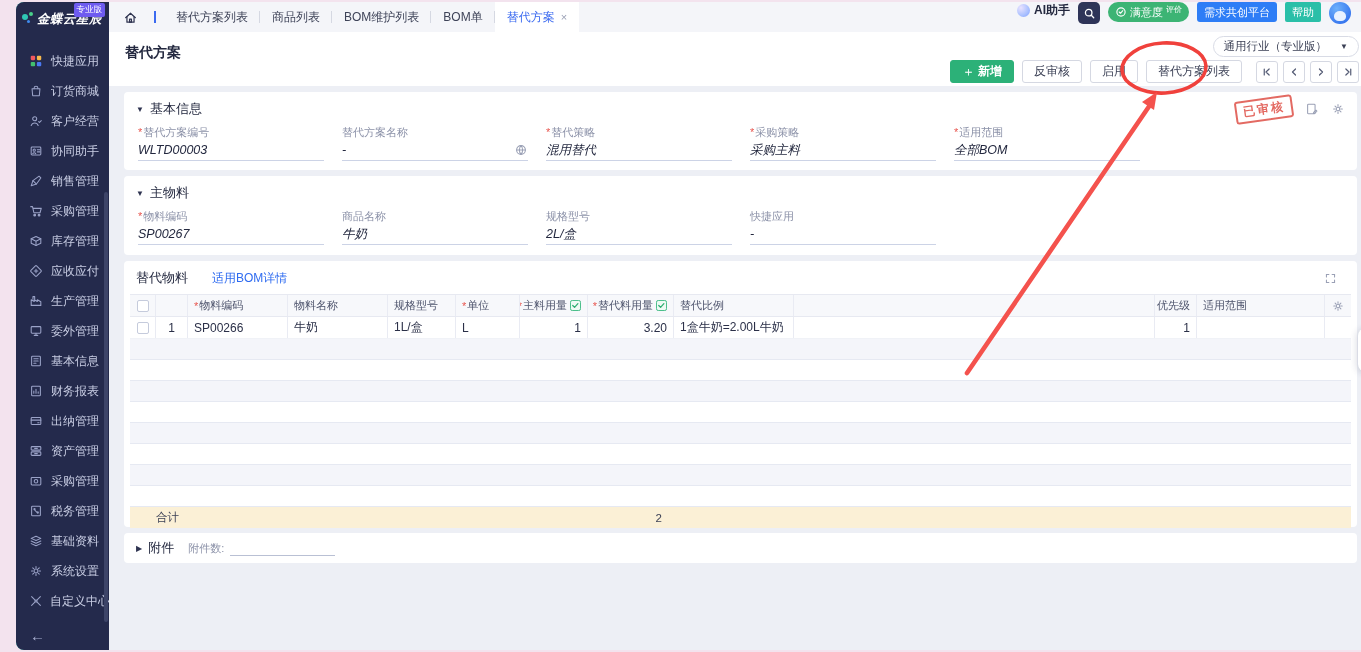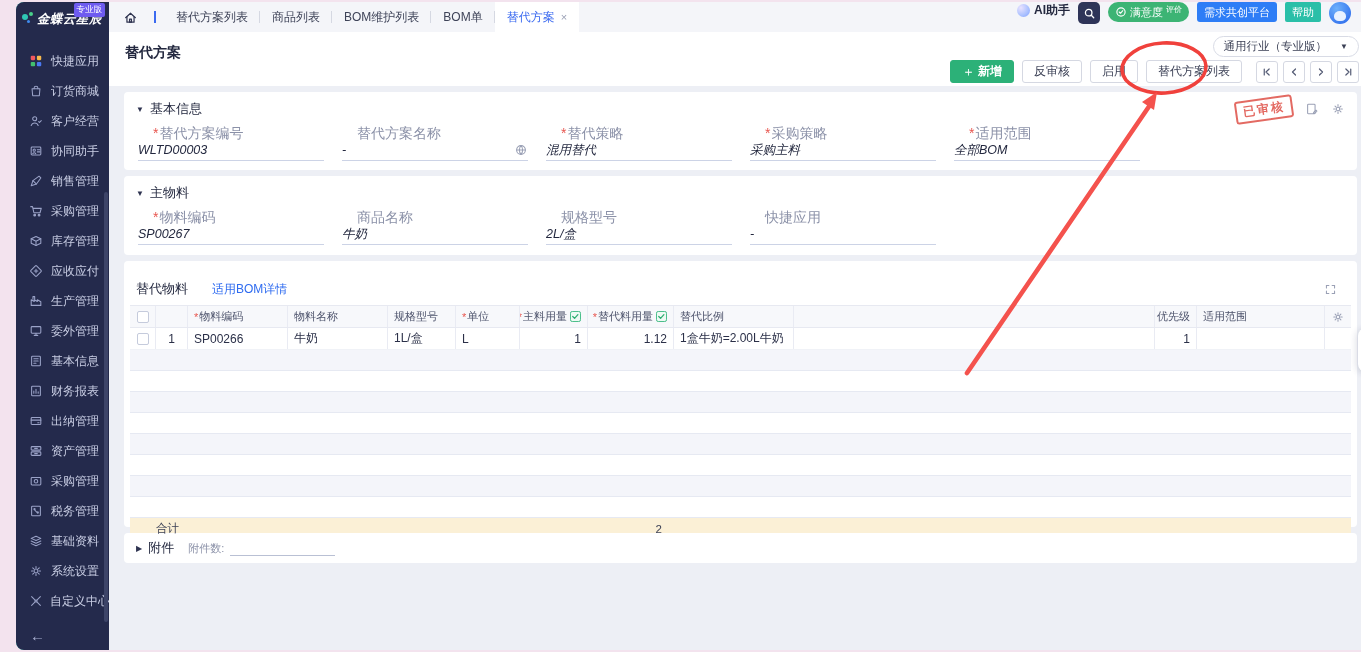--- a/index.html
+++ b/index.html
@@ -67,28 +67,28 @@
   .panel{background:#fff;border-radius:4px;margin-bottom:6px;padding:8px 12px;}
   .panel-head{display:flex;align-items:center;height:18px;}
   .tri{font-size:8px;color:#2e3350;margin-right:6px;}
   .panel-title{font-size:13px;font-weight:400;color:#23283f;}
   .panel-right{margin-left:auto;display:flex;align-items:center;gap:12px;}
   .stamp{border:2px solid #e05a52;color:#e05a52;font-weight:700;font-size:12px;letter-spacing:2px;
     padding:1px 6px;border-radius:3px;transform:rotate(-8deg);opacity:.9;background:rgba(255,255,255,.85);}
   .p-icon{color:#9aa0b5;display:flex;cursor:pointer;}
   .fields{display:flex;margin-top:7px;padding-left:2px;}
   .field{width:186px;margin-right:18px;}
-  .f-label{font-size:14px;color:#8b91a8;height:15px;white-space:nowrap;margin-left:15px;}
+  .f-label{font-size:11px;color:#8b91a8;height:15px;white-space:nowrap;}
   .f-label .req{color:#e8564f;margin-right:1px;}
   .f-value{height:21px;border-bottom:1px solid #ccd3e6;font-size:12.5px;color:#23283f;display:flex;
     align-items:center;white-space:nowrap;font-style:italic;}
   .f-value .fic{margin-left:auto;color:#9aa0b5;display:flex;}
   
   .table-panel{padding:8px 6px 0 6px;height:266px;}
-  .sub-head{padding:0 6px;margin-top:11px;}
+  .sub-head{padding:0 6px;}
   .bom-link{color:#2e6bf0;font-size:12px;margin-left:24px;cursor:pointer;text-decoration:none;}
   .expand-icon{margin-left:auto;color:#9aa0b5;display:flex;cursor:pointer;padding-right:8px;}
   .grid{margin-top:7px;font-size:12px;border-top:1px solid #e7e9f1;}
   .trow{display:flex;align-items:stretch;}
   .thead{height:22px;background:#f7f8fb;border-bottom:1px solid #e7e9f1;color:#4c526b;font-size:11px;}
   .tbody-row{height:22px;background:#fff;border-bottom:1px solid #f0f2f7;color:#2b3048;}
   .cell{display:flex;align-items:center;padding:0 6px;border-right:1px solid #e9ebf3;white-space:nowrap;overflow:hidden;}
   .cell.right{justify-content:flex-end;}
   .cell.center{justify-content:center;}
   .cell .req{color:#e8564f;margin-right:1px;}
@@ -533,21 +533,21 @@
             <div class="trow tbody-row">
               <div class="cell center" style="width:26px;flex:0 0 26px;">
                 <span class="cb"></span>
               </div>
               <div class="cell center" style="width:32px;flex:0 0 32px;">1</div>
               <div class="cell" style="width:100px;flex:0 0 100px;">SP00266</div>
               <div class="cell" style="width:100px;flex:0 0 100px;">牛奶</div>
               <div class="cell" style="width:68px;flex:0 0 68px;">1L/盒</div>
               <div class="cell" style="width:64px;flex:0 0 64px;">L</div>
               <div class="cell right" style="width:68px;flex:0 0 68px;">1</div>
-              <div class="cell right" style="width:86px;flex:0 0 86px;">1.12</div>
+              <div class="cell right" style="width:86px;flex:0 0 86px;">3.20</div>
               <div class="cell" style="width:120px;flex:0 0 120px;">1盒牛奶=2.00L牛奶</div>
               <div class="cell" style="flex:1;"></div>
               <div class="cell right" style="width:42px;flex:0 0 42px;">1</div>
               <div class="cell" style="width:128px;flex:0 0 128px;"></div>
               <div class="cell center nb" style="width:26px;flex:0 0 26px;"></div>
             </div>
             <div class="empty-row alt"></div>
             <div class="empty-row"></div>
             <div class="empty-row alt"></div>
             <div class="empty-row"></div>

